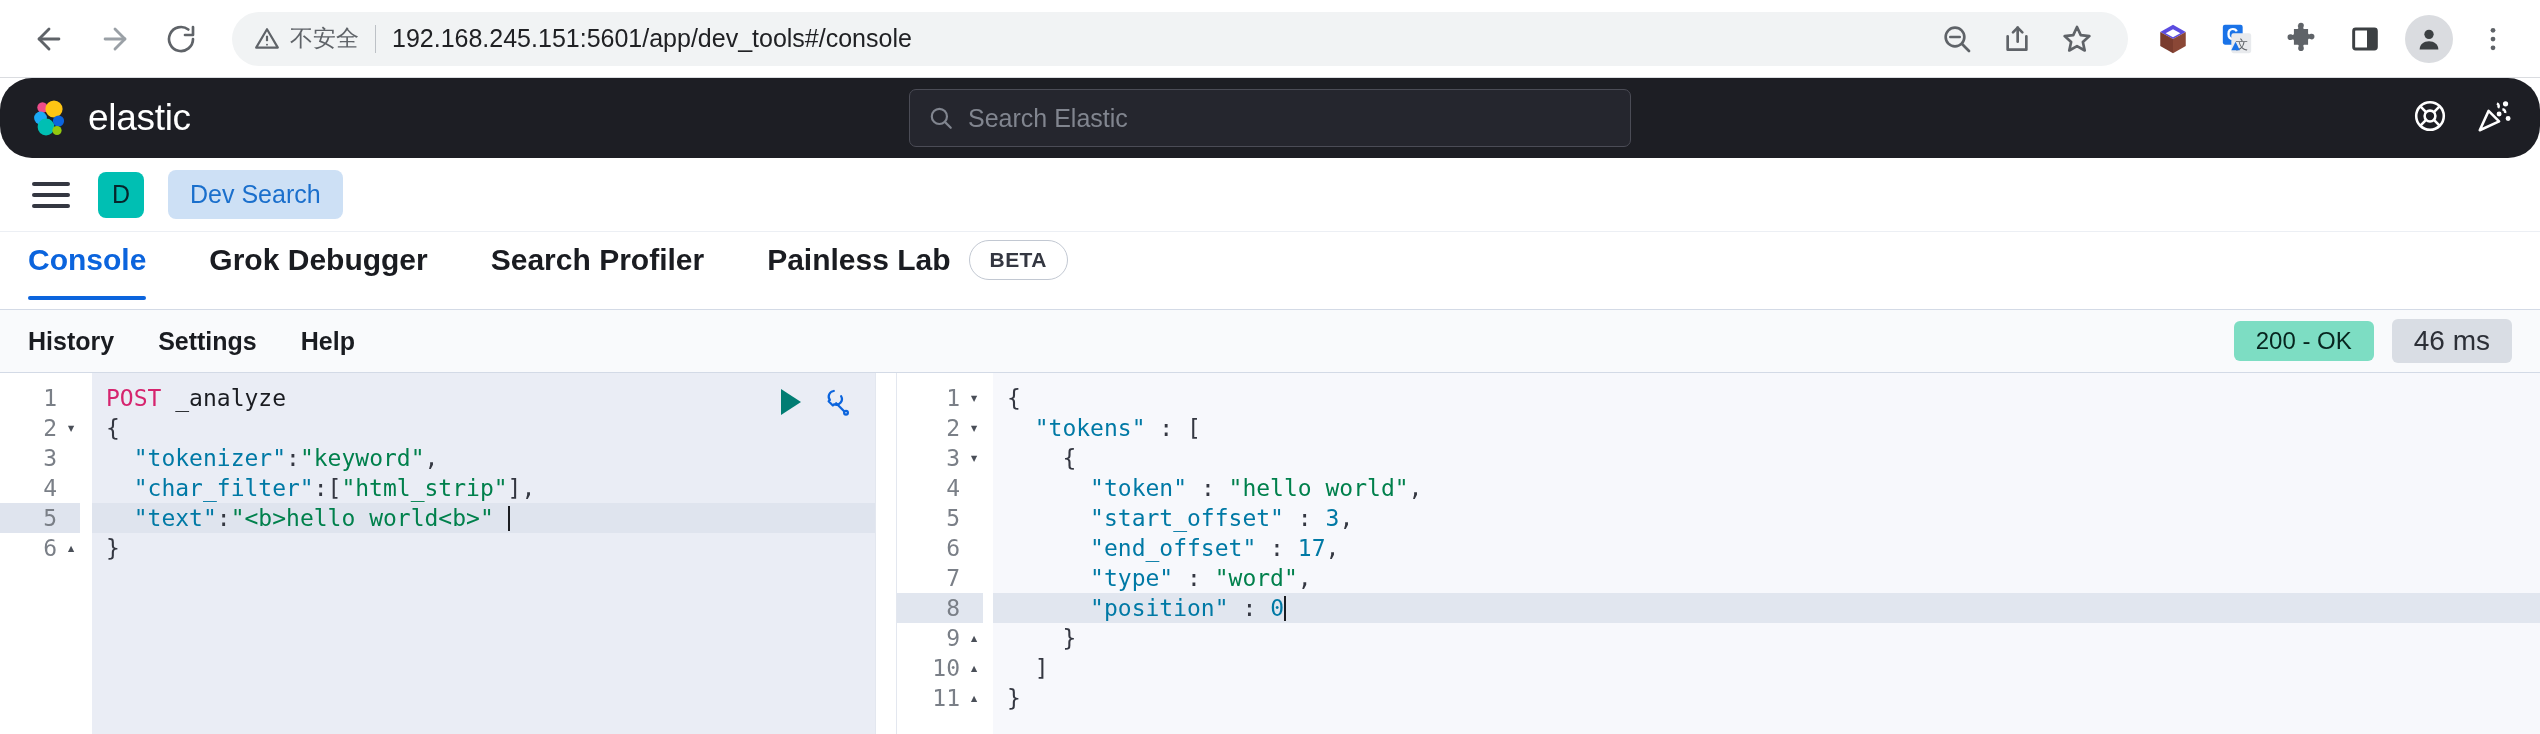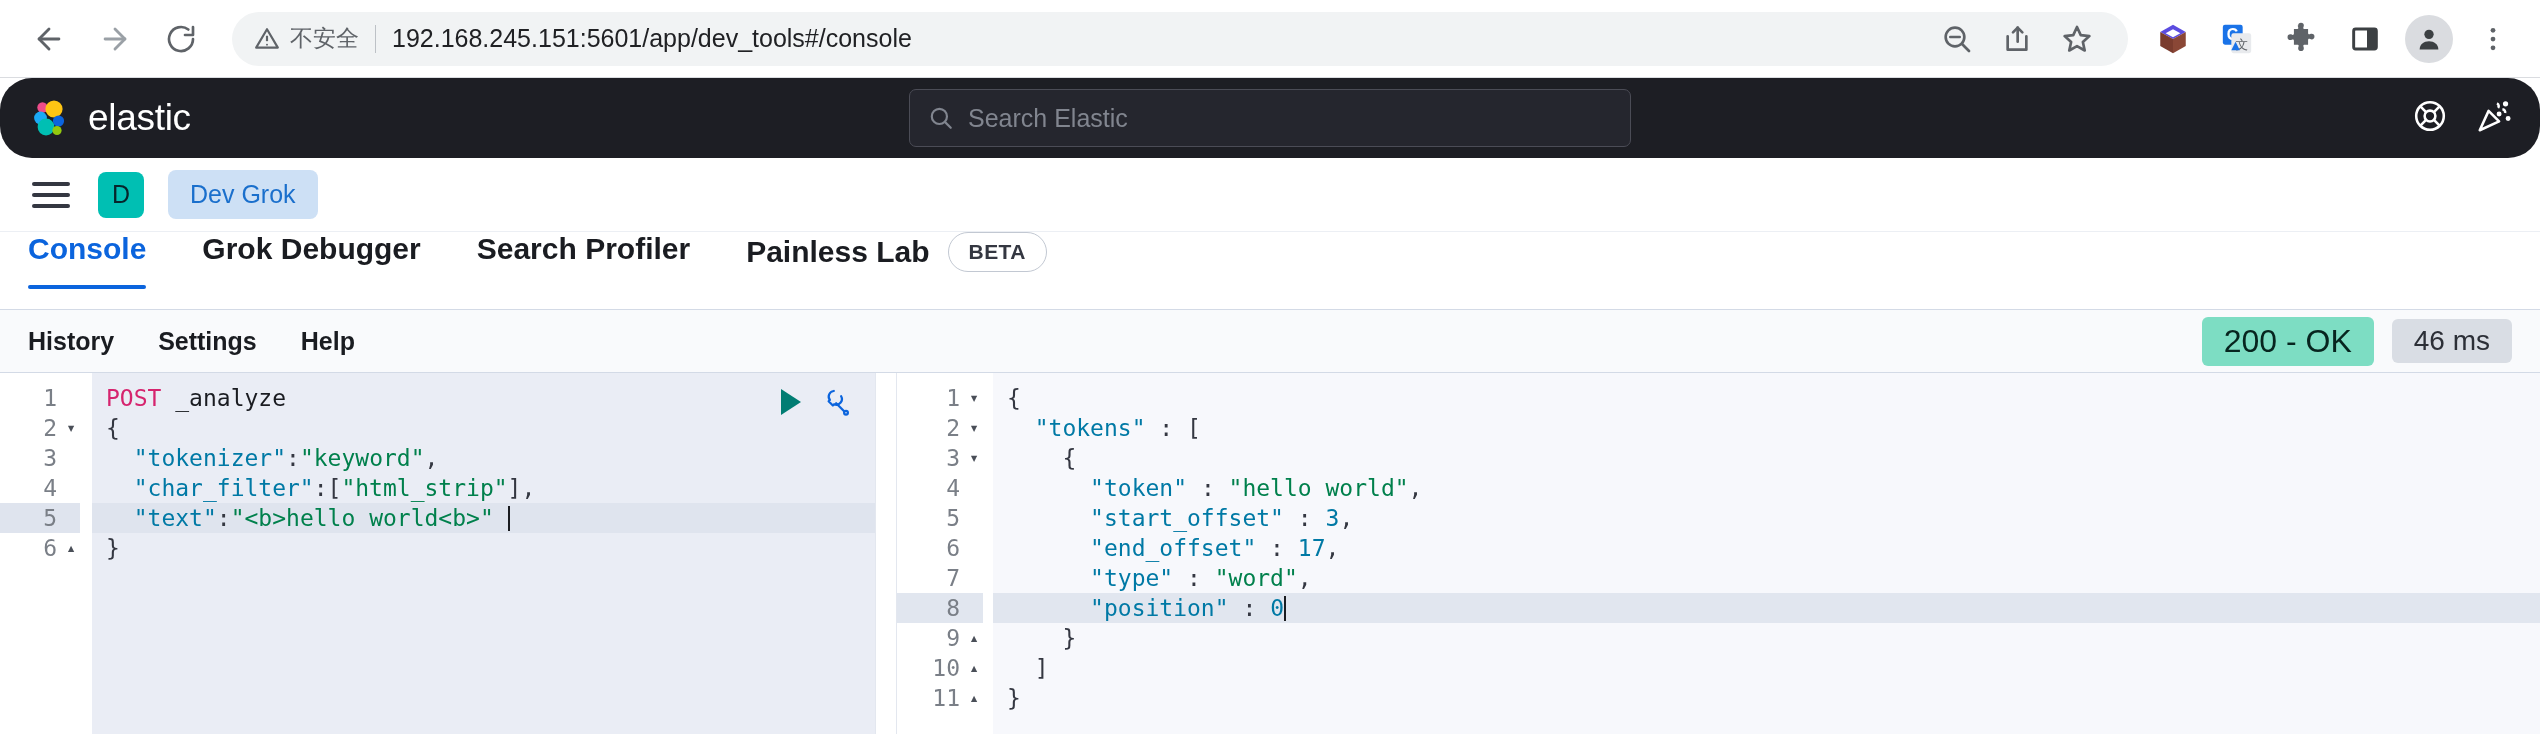--- a/index.html
+++ b/index.html
@@ -162,23 +162,23 @@
     font-weight: 400;
     padding: 10px 22px;
     border-radius: 8px;
   }
 
   
   .tab-bar {
     height: 78px;
     background: #ffffff;
     display: flex;
-    align-items: flex-start;
+    align-items: center;
     padding: 0 28px;
-    gap: 0;
+    gap: 7px;
     border-bottom: 1px solid #d3dae6;
   }
   .tab {
     display: flex; align-items: center; gap: 18px;
     padding: 0 28px 22px 28px;
     font-size: 30px;
     font-weight: 700;
     color: #1a1c21;
     position: relative;
   }
@@ -216,21 +216,21 @@
     font-weight: 700;
     color: #1a1c21;
   }
   .status-group {
     margin-left: auto;
     display: flex; align-items: center; gap: 18px;
   }
   .badge-ok {
     background: #7dddc3;
     color: #07251f;
-    font-size: 32px;
+    font-size: 24px;
     padding: 6px 22px;
     border-radius: 6px;
     white-space: nowrap;
   }
   .badge-time {
     background: #d9dde4;
     color: #2c2f37;
     font-size: 28px;
     padding: 6px 22px;
     border-radius: 6px;
@@ -495,21 +495,21 @@
   </div>
 </div>
 
 <div class="breadcrumb-row">
   <div class="hamburger">
     <span></span>
       <span></span>
       <span></span>
   </div>
   <div class="space-avatar">D</div>
-  <div class="crumb-pill">Dev Grok</div>
+  <div class="crumb-pill">Dev Search</div>
 </div>
 
 <div class="tab-bar">
   <div class="tab active">
     <span>Console</span>
   </div>
   <div class="tab">
     <span>Grok Debugger</span>
   </div>
   <div class="tab">

